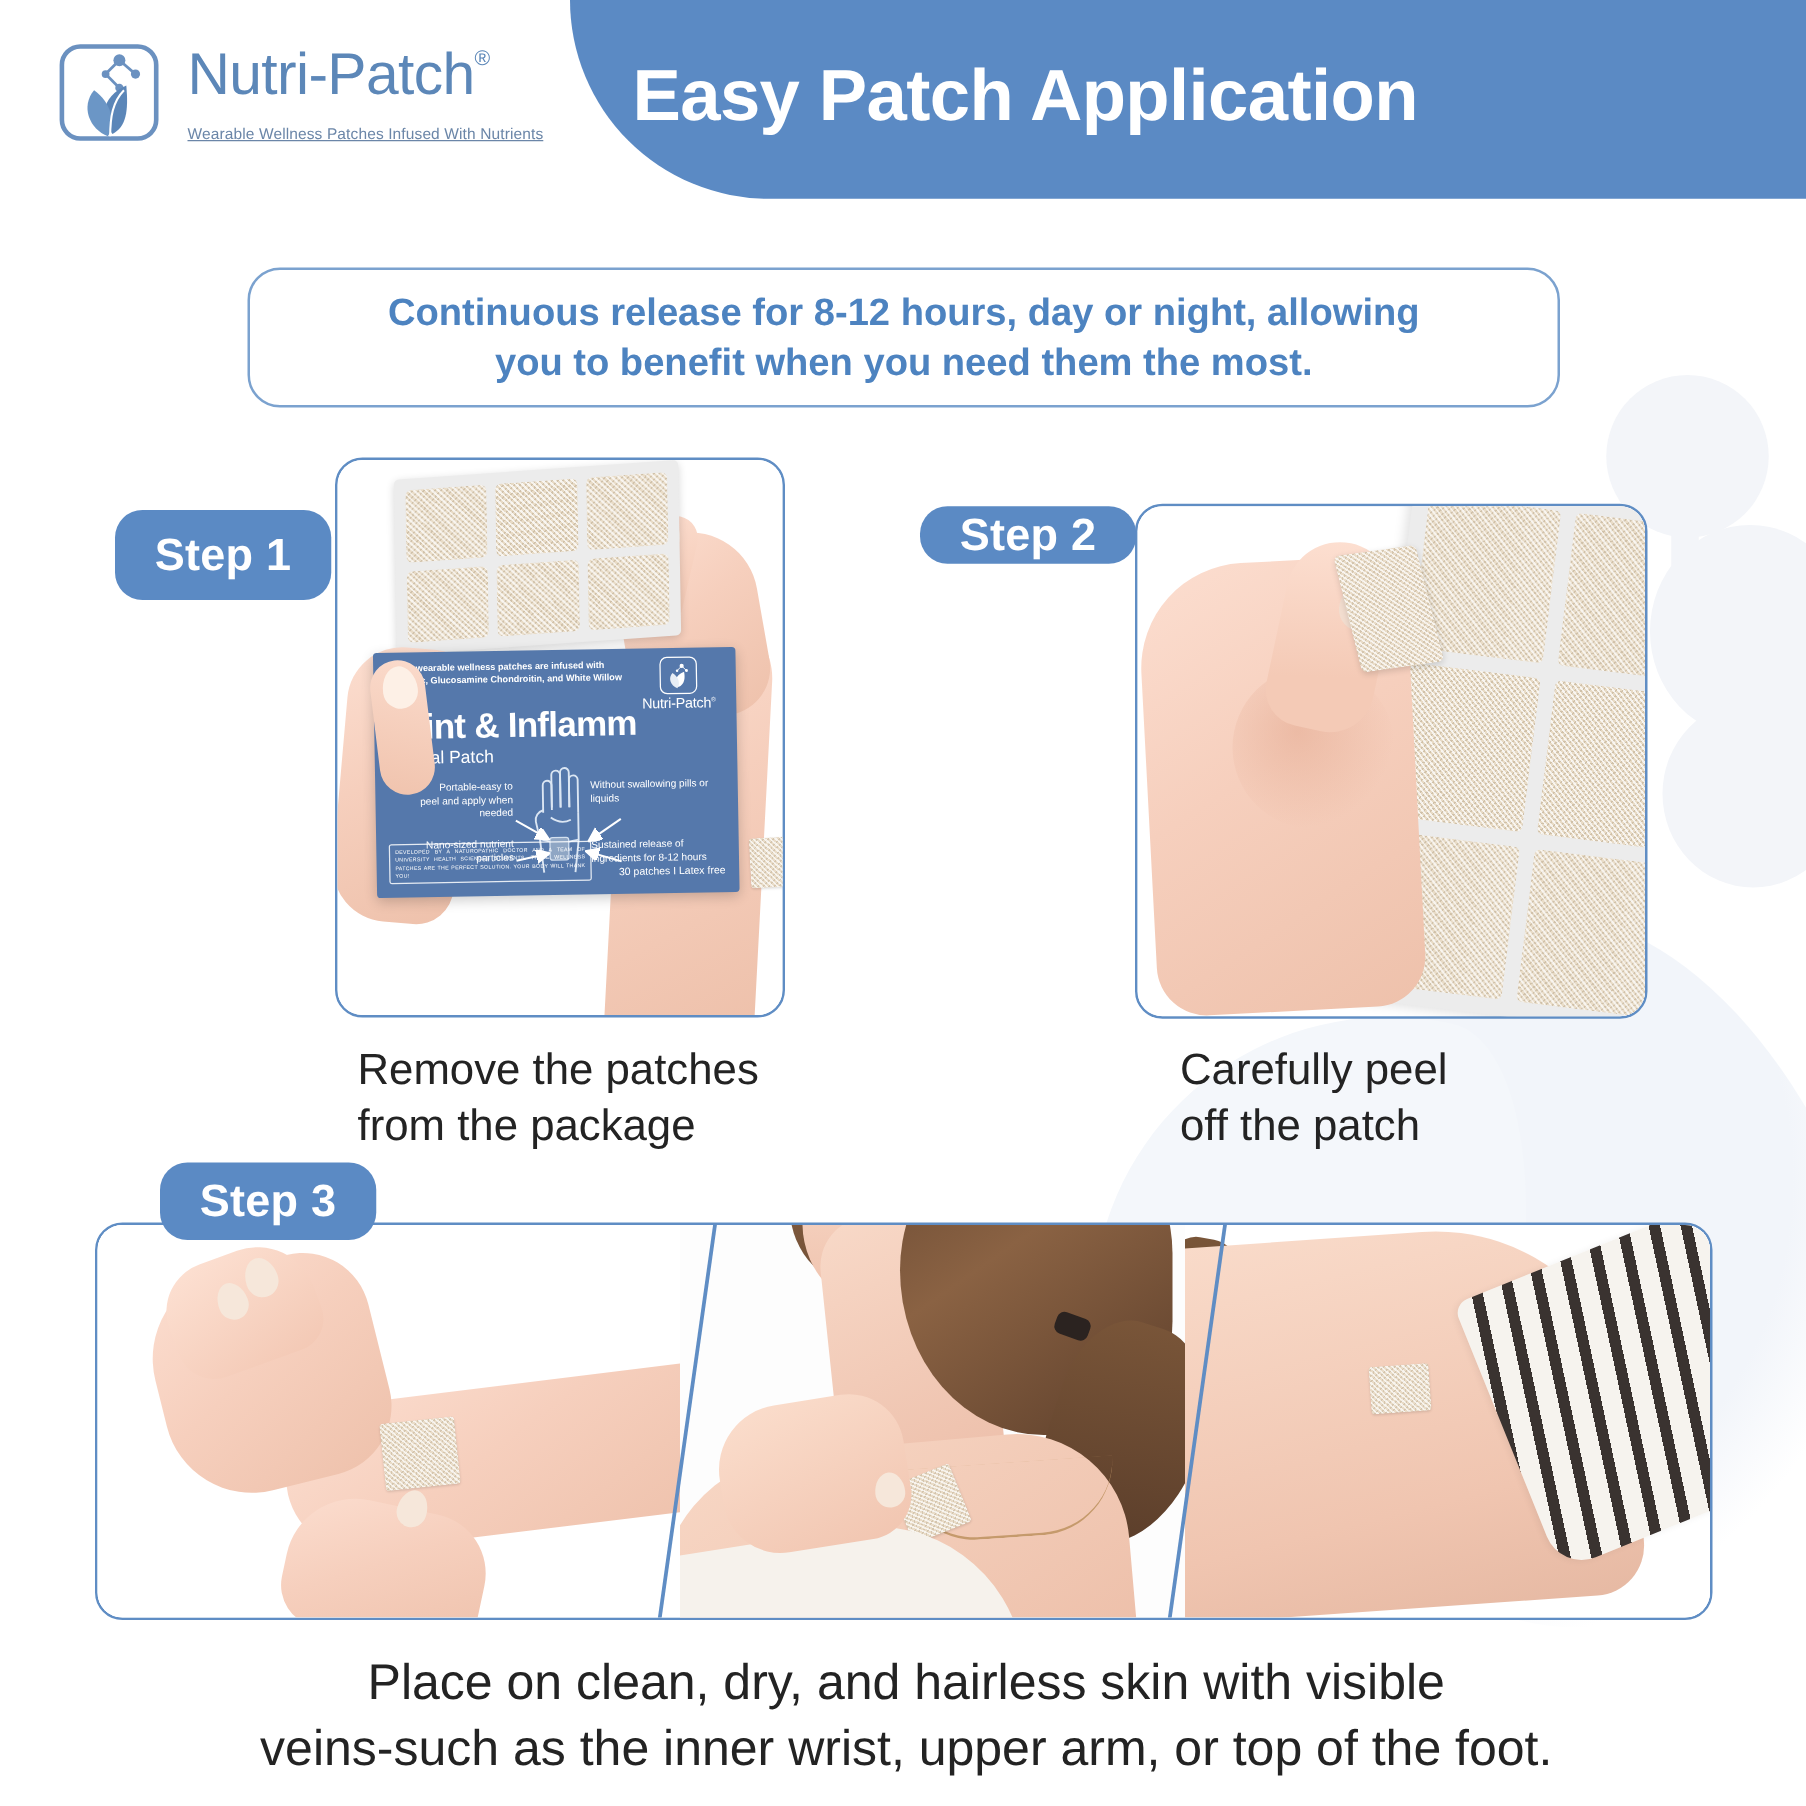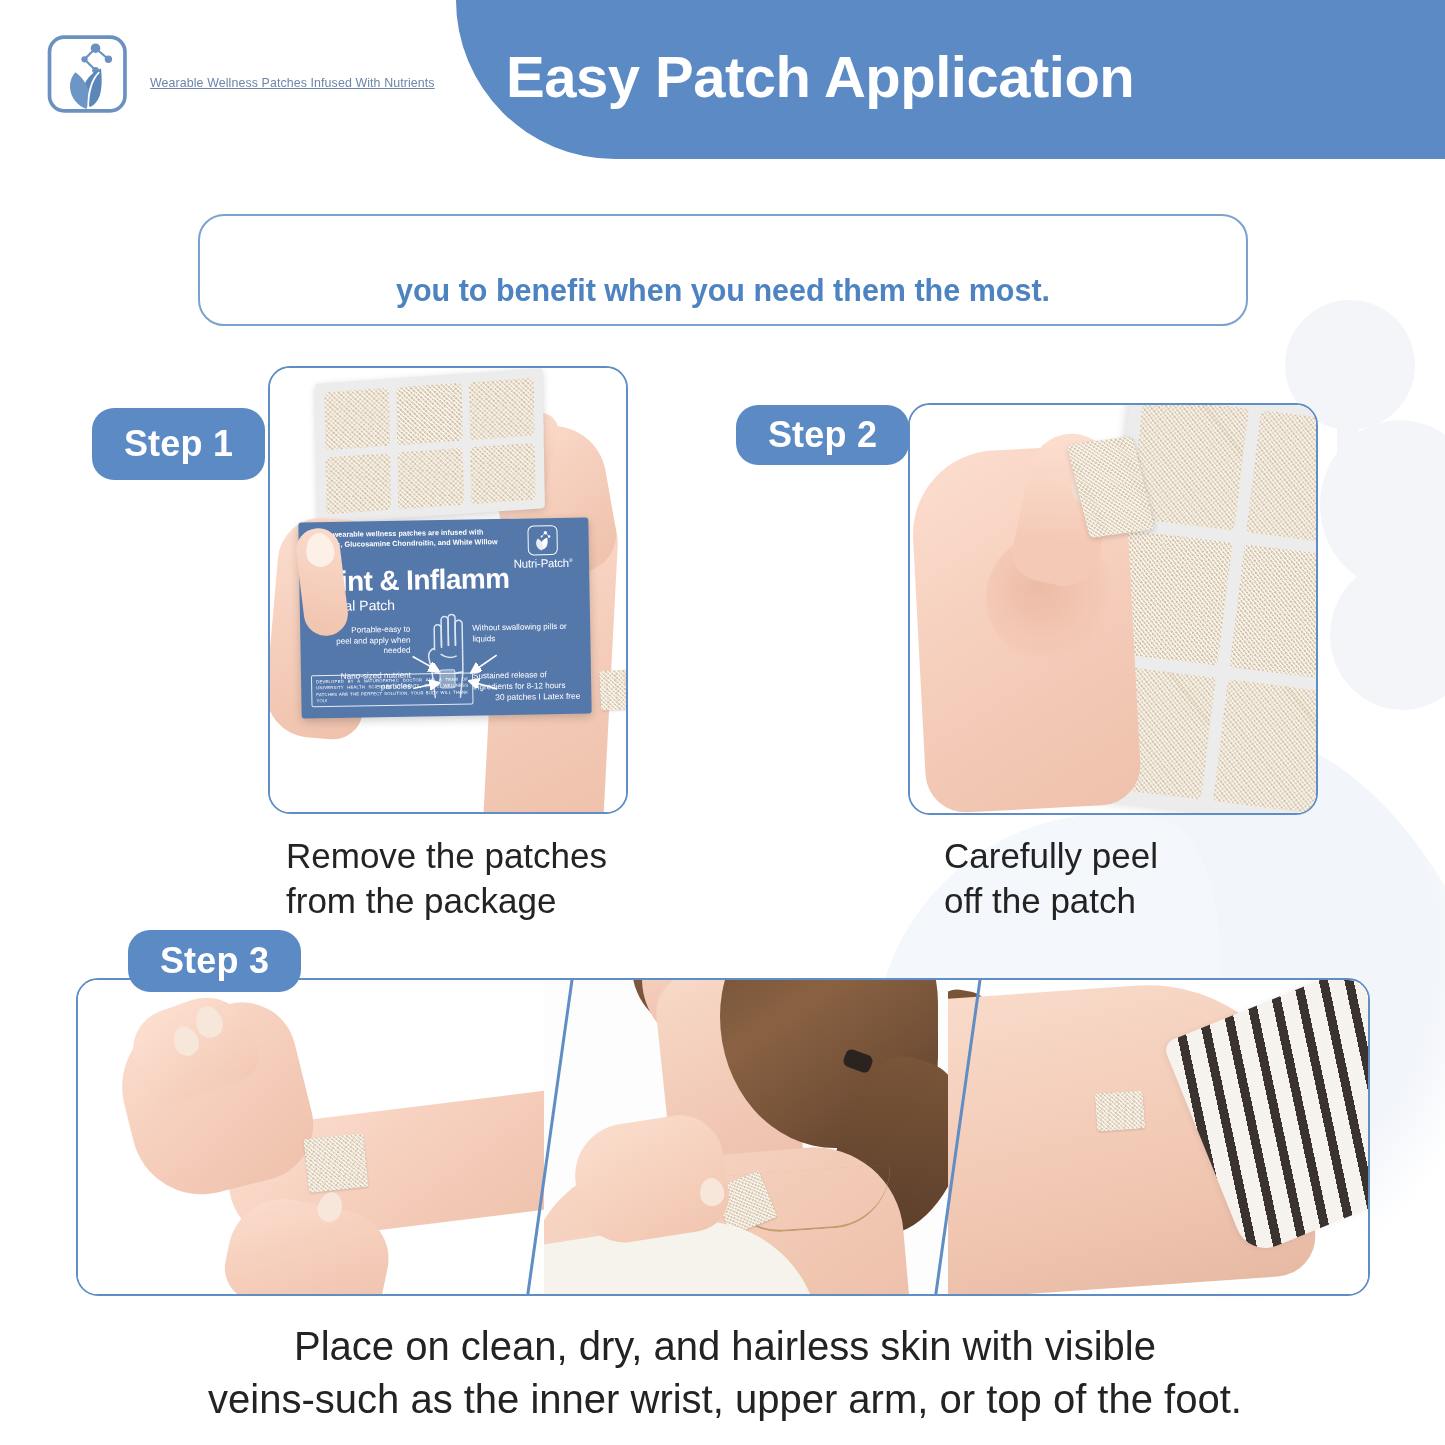--- a/index.html
+++ b/index.html
@@ -143,21 +143,21 @@
     font-size: 36px;
     font-weight: 700;
     border-radius: 22px;
     display: flex;
     align-items: center;
     justify-content: center;
     z-index: 6;
     letter-spacing: 0.2px;
   }
   #badge-1 { left: 92px; top: 408px; width: 173px; height: 72px; }
-  #badge-2 { left: 736px; top: 405px; width: 173px; height: 60px; }
+  #badge-2 { left: 736px; top: 405px; width: 173px; height: 46px; }
   #badge-3 { left: 128px; top: 930px; width: 173px; height: 62px; }
 
   
   .photo-card {
     position: absolute;
     border: 2px solid #5f8dc4;
     border-radius: 22px;
     background: #ffffff;
     overflow: hidden;
   }
@@ -543,27 +543,28 @@
         <circle cx="56" cy="46" r="3.6" fill="#6b91c0"></circle>
         <line x1="56" y1="22" x2="70" y2="34" stroke="#6b91c0" stroke-width="2.4"></line>
         <line x1="56" y1="22" x2="44" y2="34" stroke="#6b91c0" stroke-width="2.4"></line>
         <line x1="44" y1="34" x2="56" y2="46" stroke="#6b91c0" stroke-width="2.4"></line>
         <path d="M50 86 C38 74 40 54 62 44 C64 66 62 80 50 86 Z" fill="#5b86b8"></path>
         <path d="M46 88 C30 82 22 62 34 48 C48 58 54 76 46 88 Z" fill="#6b96c6"></path>
         <path d="M48 88 C48 72 50 58 60 48" fill="none" stroke="#ffffff" stroke-width="1.8"></path>
       </svg>
     </span>
     <span class="logo-text-block">
+      <span class="logo-word"><span>Nutri-Patch</span><span class="reg">®</span></span>
       <span class="logo-tag">Wearable Wellness Patches Infused With Nutrients</span>
     </span>
   </div>
 
   <div class="subtitle-box">
     <div class="subtitle-text">
-      <br>
+      <span>Continuous release for 8-12 hours, day or night, allowing</span><br>
       <span>you to benefit when you need them the most.</span>
     </div>
   </div>
 
   <div class="step-badge" id="badge-1">Step 1</div>
   <div class="photo-card" id="card-1">
     <div class="s1">
       <div class="s1-forearm skin"></div>
       <div class="s1-rhand skin"></div>
       <div class="s1-rthumb"></div>

